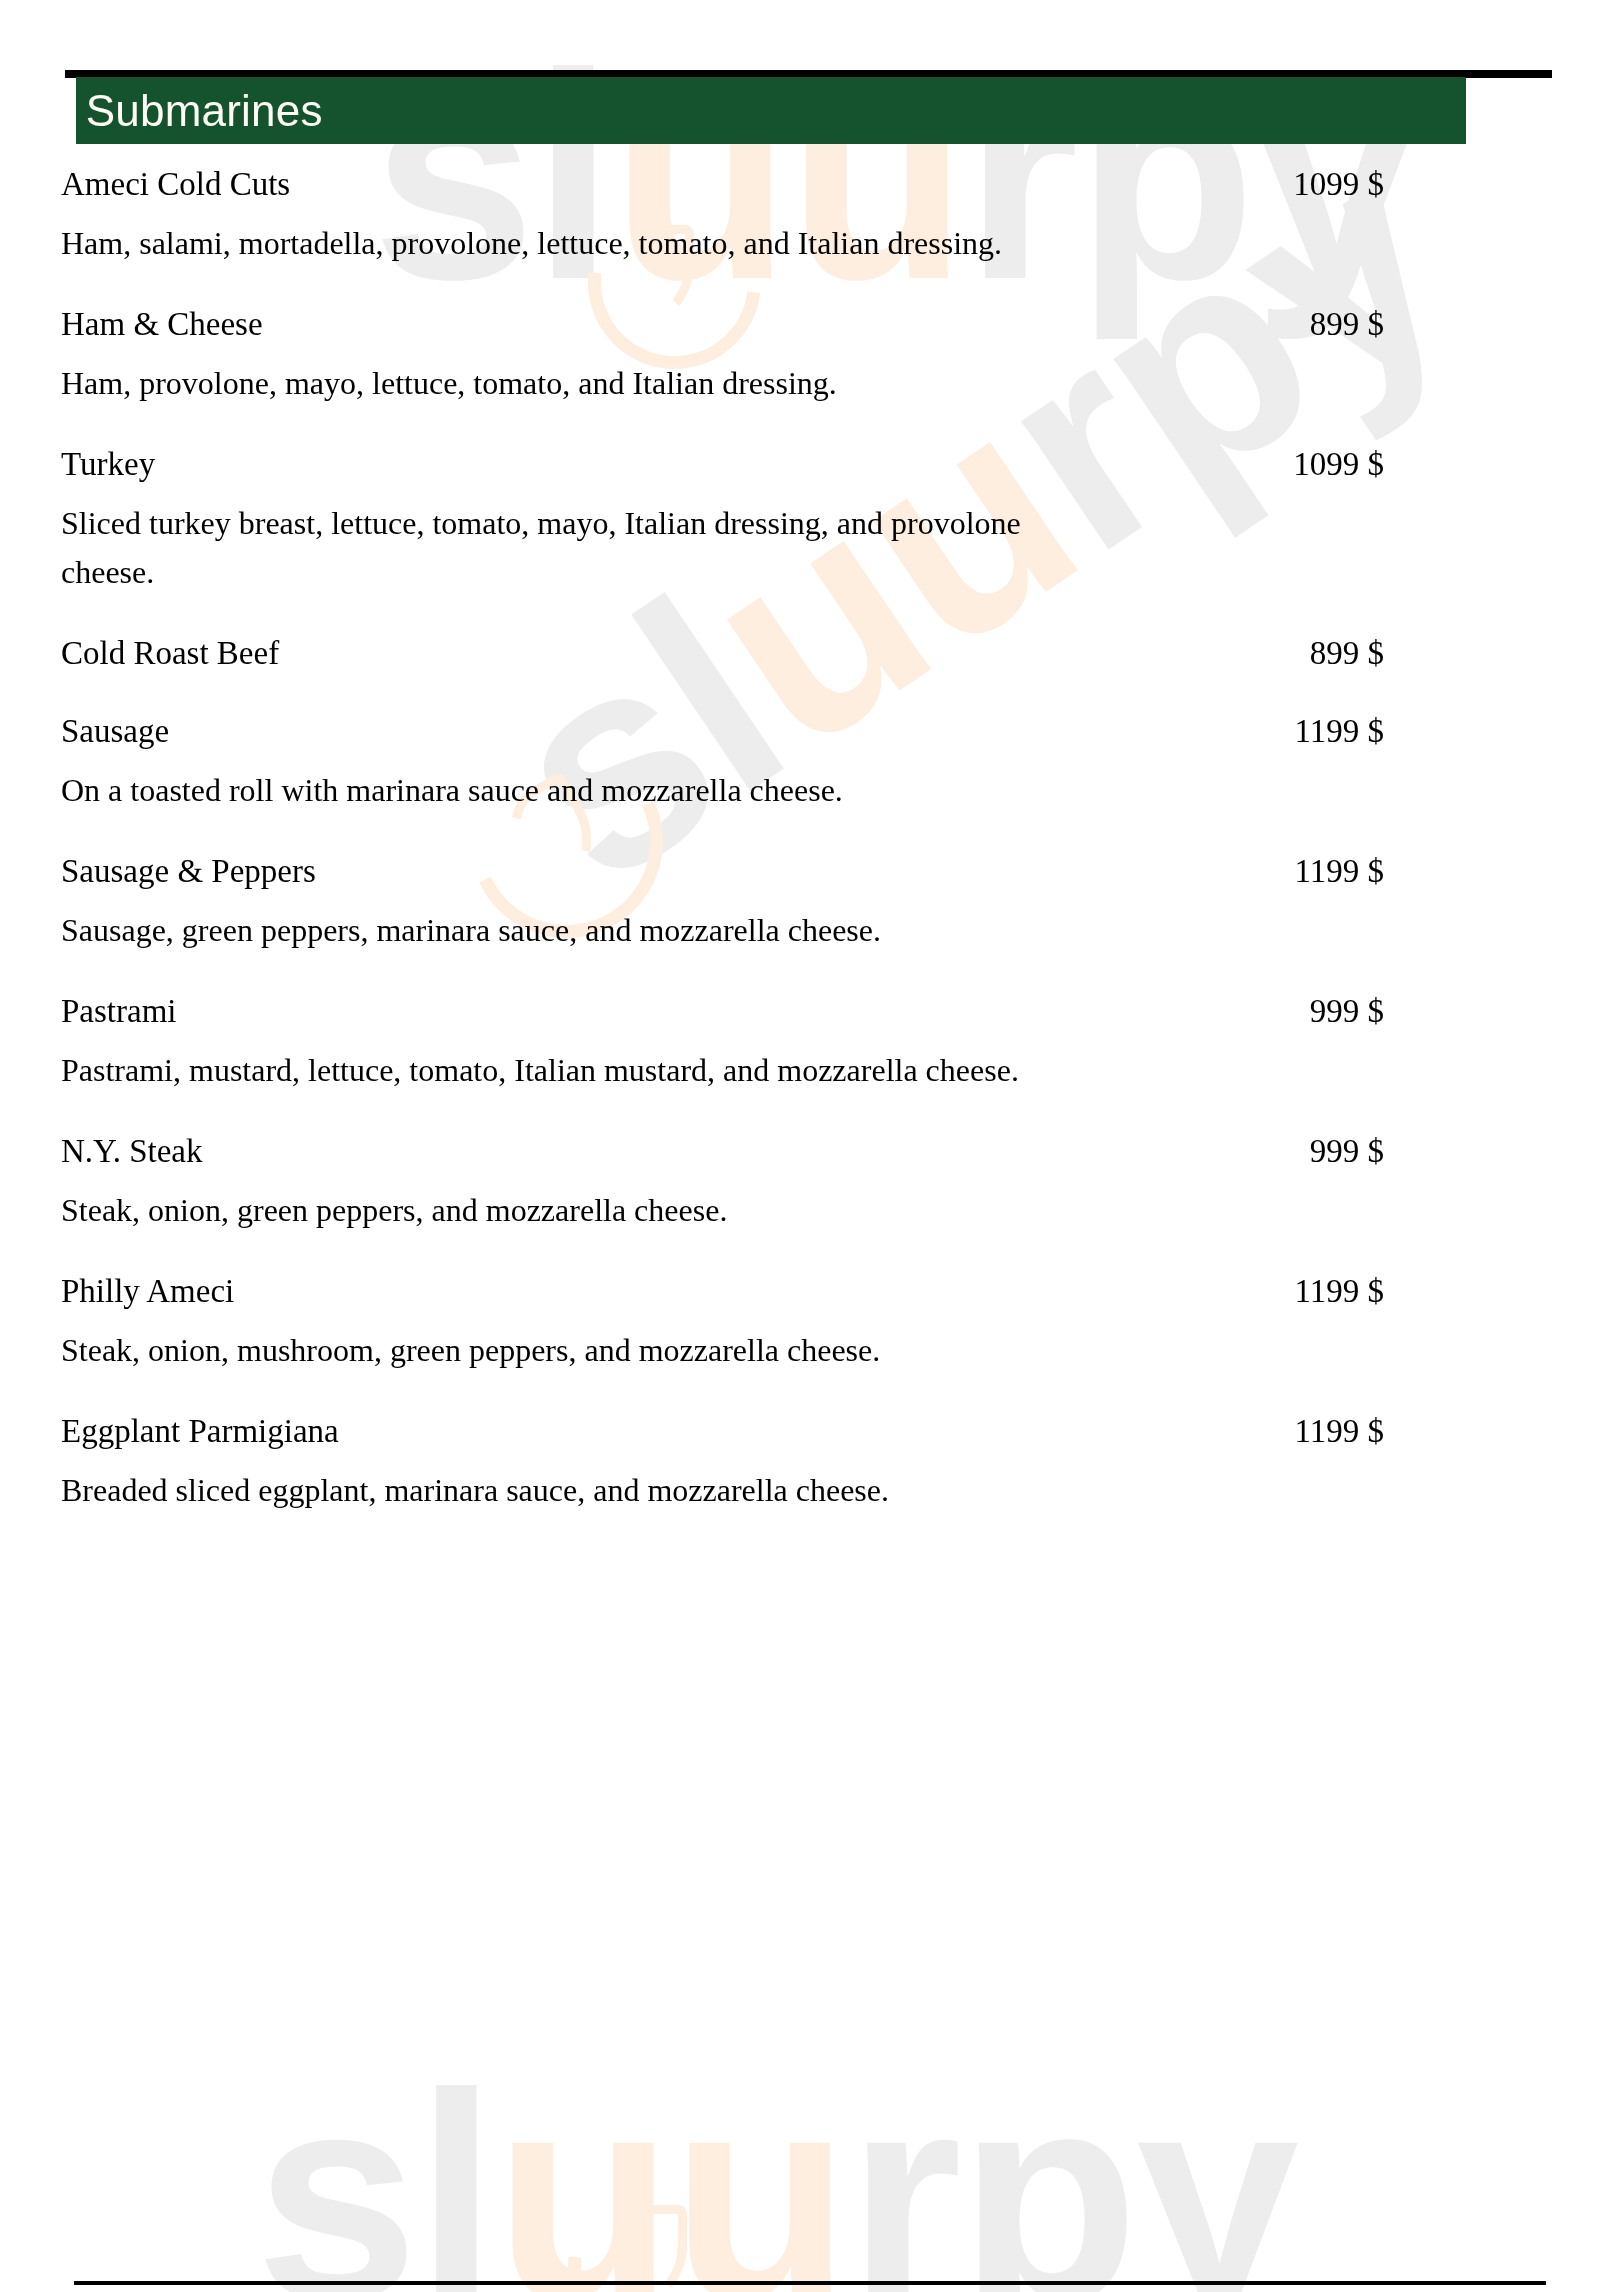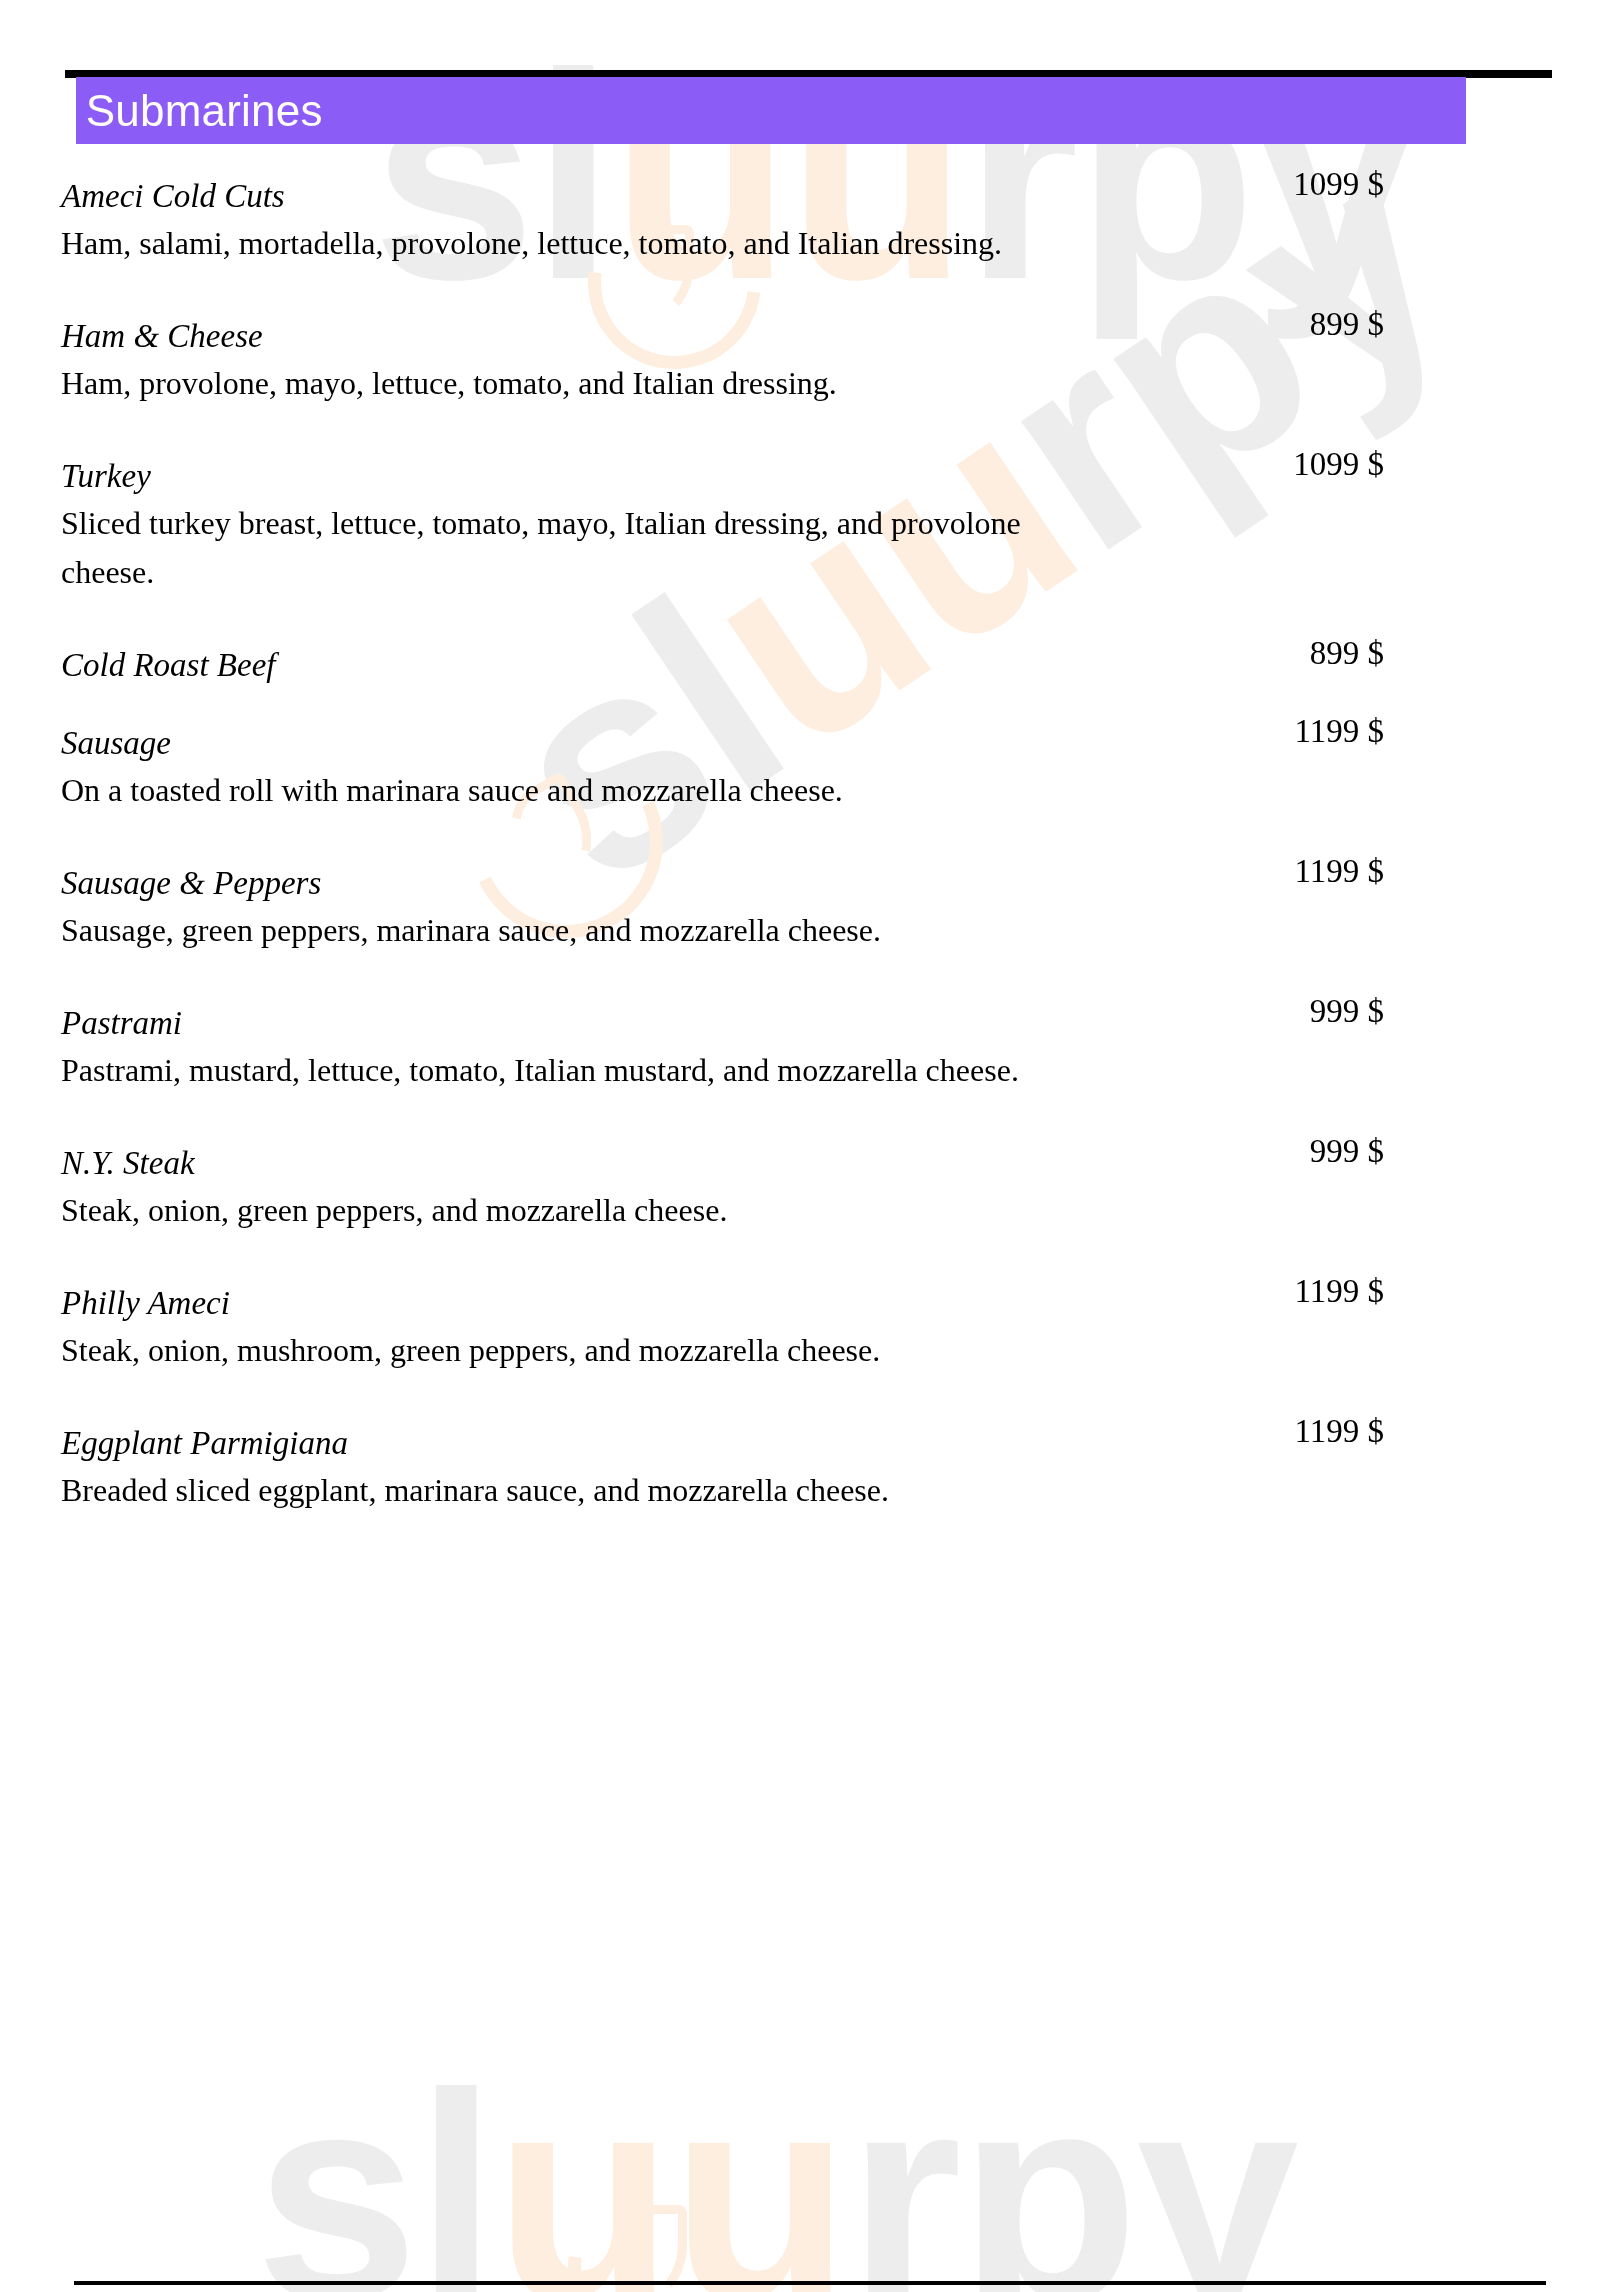--- a/index.html
+++ b/index.html
@@ -68,21 +68,21 @@
     height: 7.8px;
     background: #000000;
   }
 
   #section-banner {
     position: absolute;
     left: 76px;
     top: 77px;
     width: 1390px;
     height: 67px;
-    background: #8b5cf6;
+    background: #14532d;
   }
   #section-banner .banner-title {
     position: absolute;
     left: 9.8px;
     top: 2px;
     font-family: "Liberation Sans", sans-serif;
     font-size: 44px;
     line-height: 63px;
     color: #fffdf6;
     font-weight: normal;
@@ -101,26 +101,25 @@
     margin-bottom: 35px;
   }
   .menu-item-head {
     position: relative;
     display: block;
     height: 43px;
   }
   .item-name {
     position: absolute;
     left: 0;
-    top: 12px;
+    top: 0;
     font-size: 33px;
     line-height: 43px;
     color: #000000;
     white-space: nowrap;
-    font-style: italic;
   }
   .item-price {
     position: absolute;
     right: 0;
     top: 0;
     font-size: 33px;
     line-height: 43px;
     color: #000000;
     white-space: nowrap;
     text-align: left;

